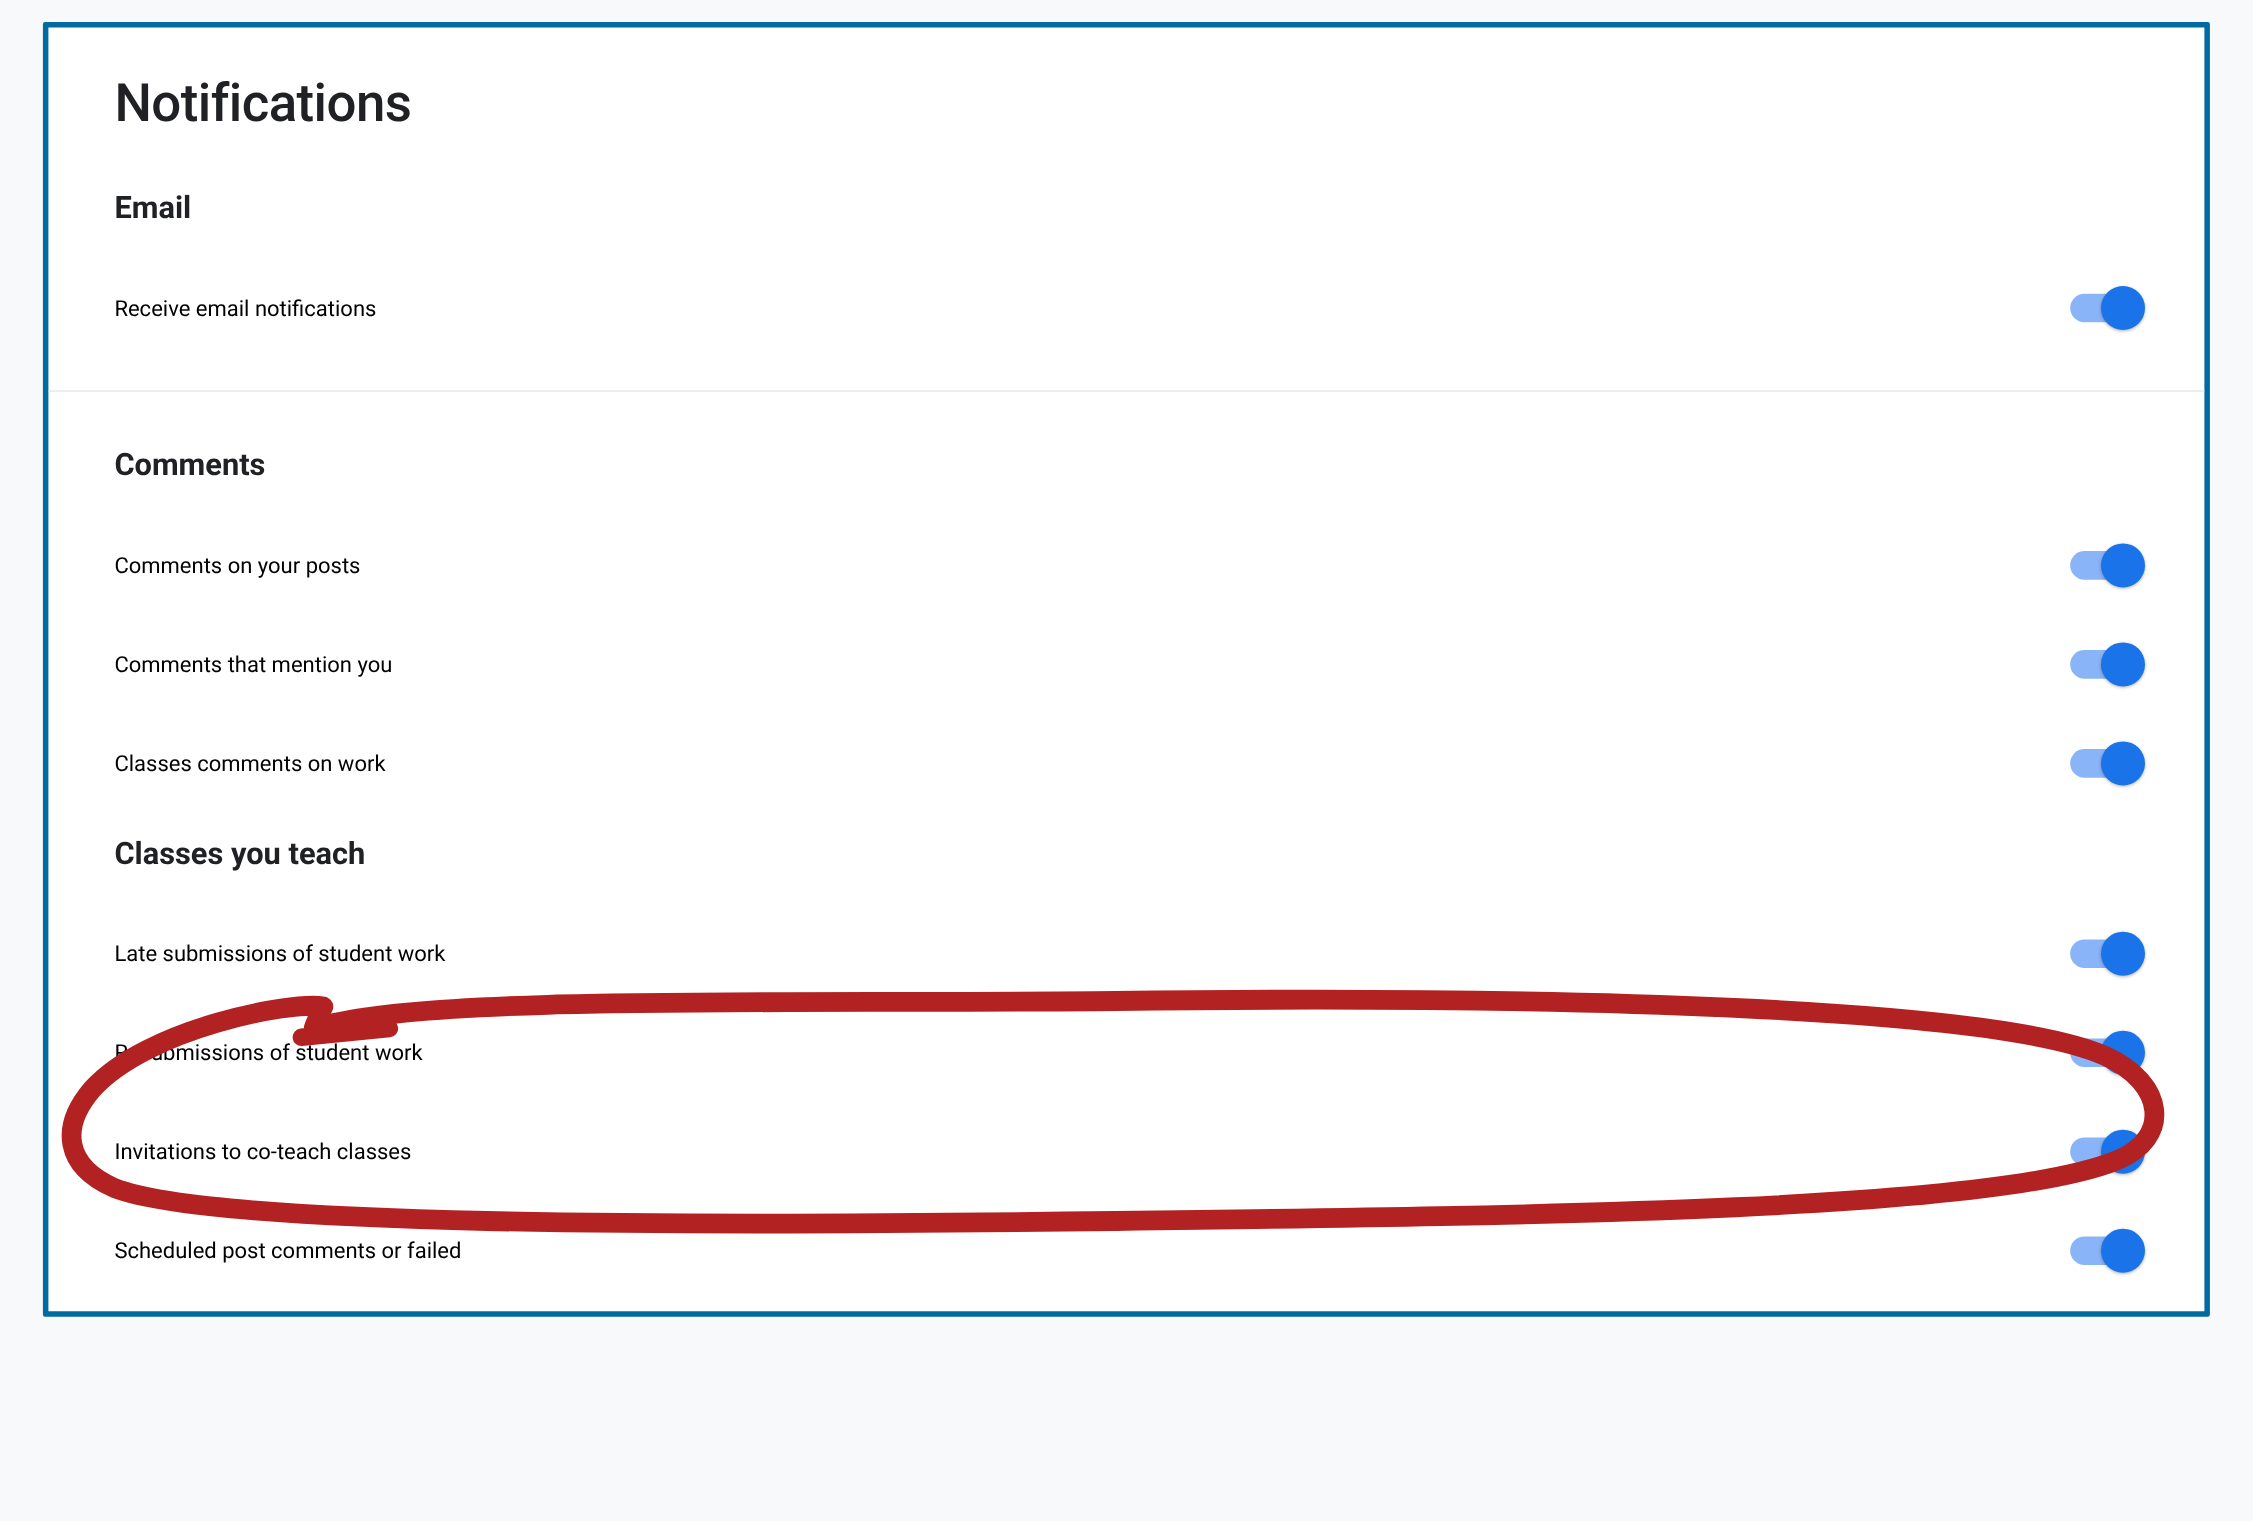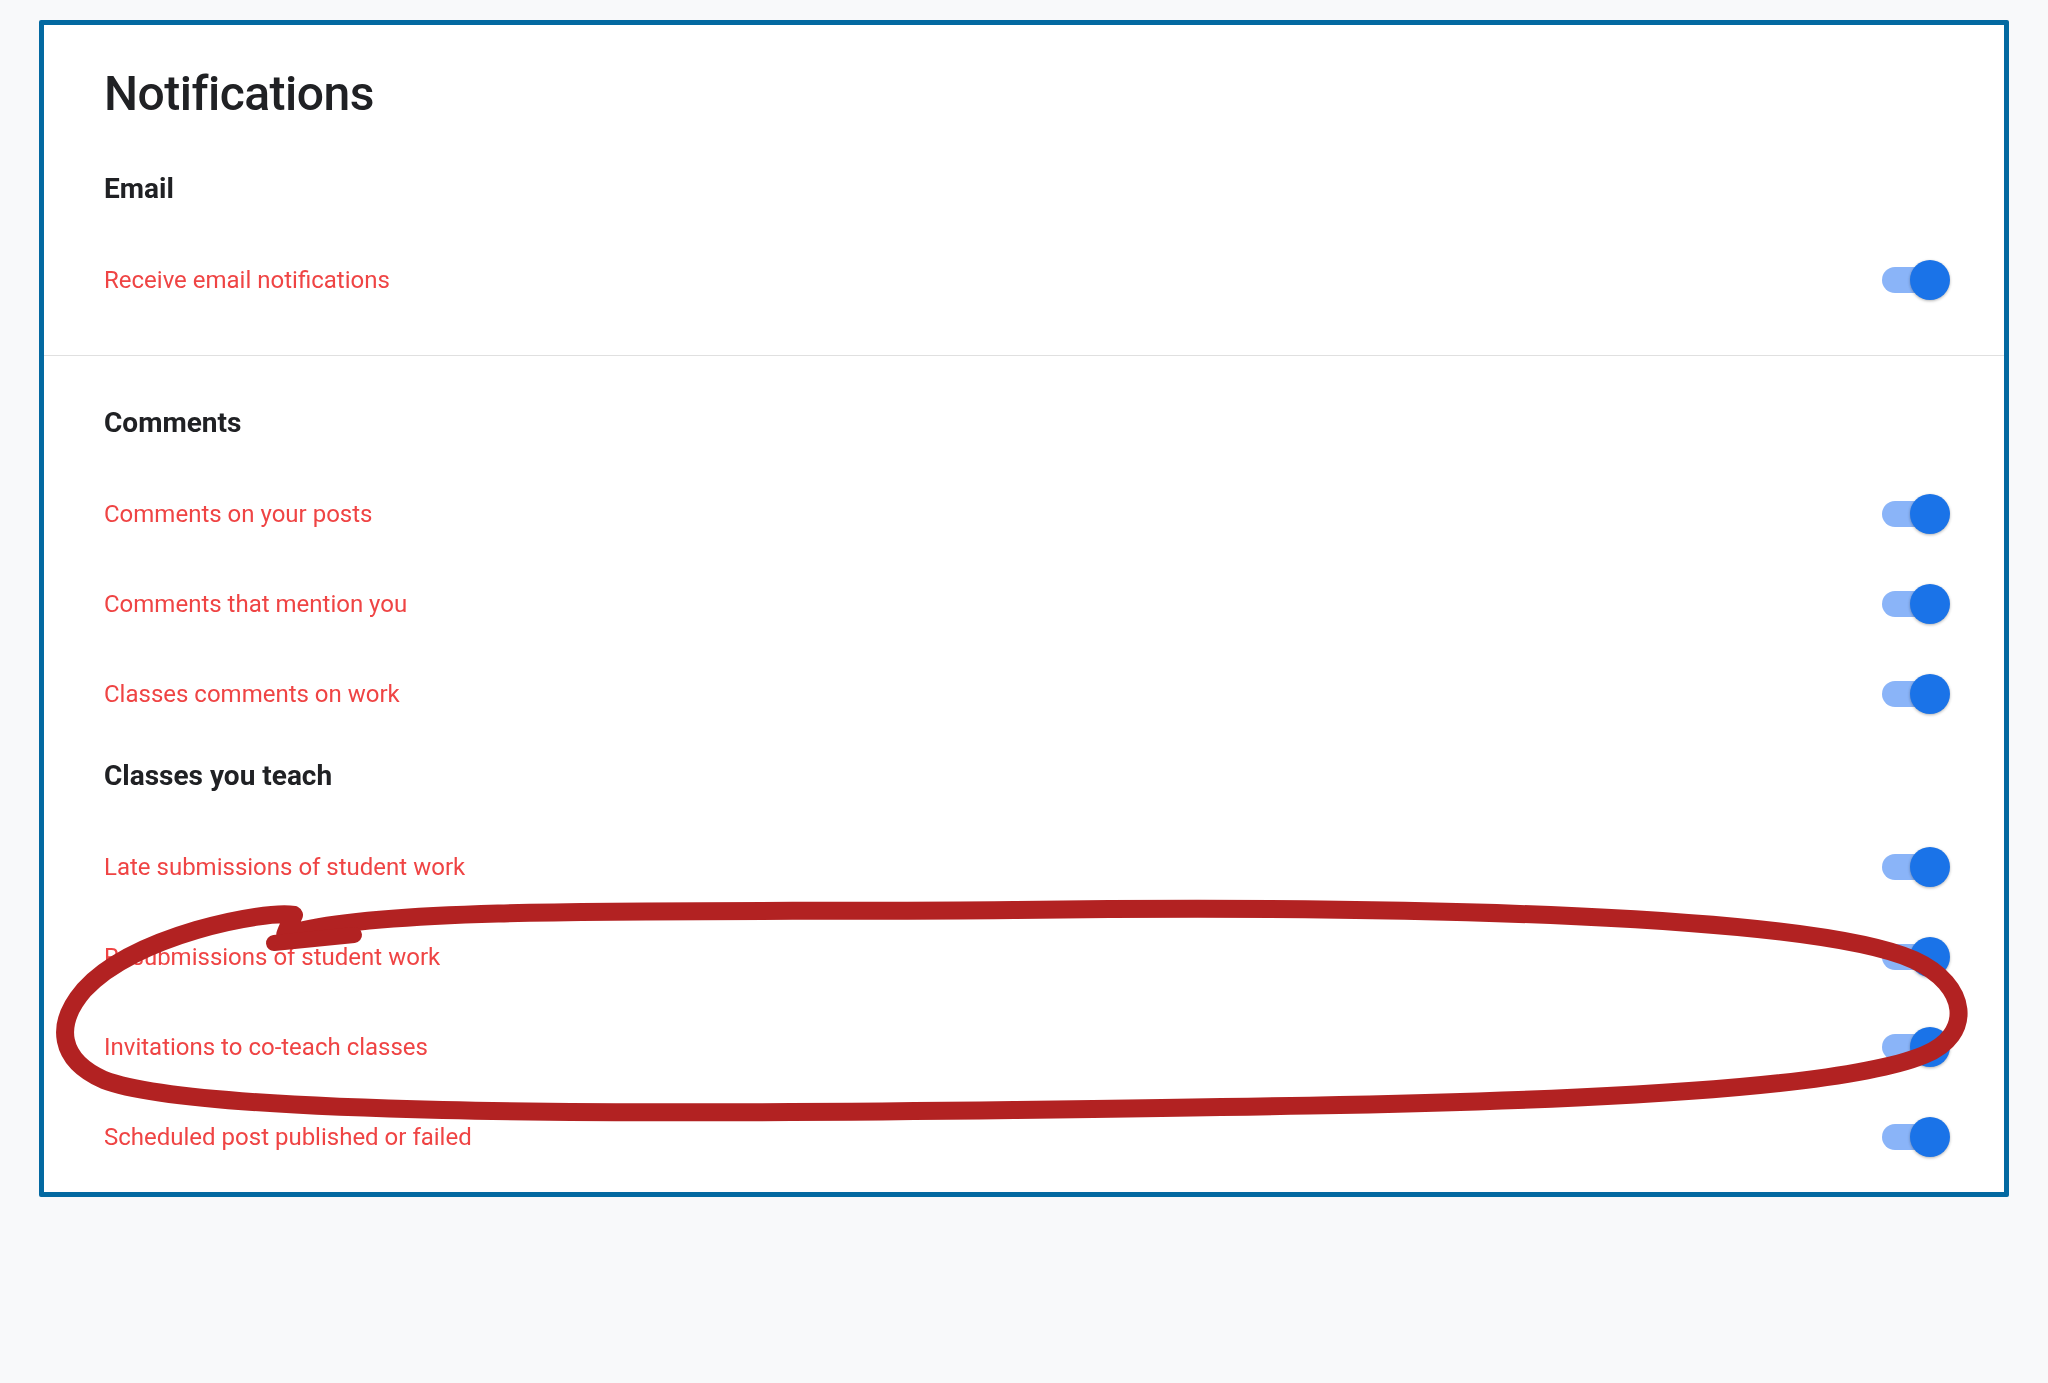--- a/index.html
+++ b/index.html
@@ -35,22 +35,22 @@
       color: #202124;
       margin-bottom: 30px;
     }
     .setting-row {
       display: flex;
       justify-content: space-between;
       align-items: center;
       height: 90px;
     }
     .setting-label {
-      font-size: 24px;
-      color: #ef4444;
+      font-size: 20px;
+      color: #000000;
       font-weight: 400;
     }
     .divider {
       border: none;
       border-top: 1px solid #e0e0e0;
       margin: 30px -60px 50px -60px;
     }
     .toggle {
       position: relative;
       width: 62px;
@@ -143,21 +143,21 @@
     </div>
 
     <div class="setting-row">
       <span class="setting-label">Invitations to co-teach classes</span>
       <div class="toggle">
         <div class="toggle-knob"></div>
       </div>
     </div>
 
     <div class="setting-row">
-      <span class="setting-label">Scheduled post published or failed</span>
+      <span class="setting-label">Scheduled post comments or failed</span>
       <div class="toggle">
         <div class="toggle-knob"></div>
       </div>
     </div>
   </div>
 
   <svg class="annotation-svg" style="left: -30px; top: 850px; width: 2000px; height: 280px;" viewBox="0 0 2000 280">
     <path d="M 280 40 
              C 250 35, 120 60, 70 115 
              C 40 150, 45 185, 90 205 

